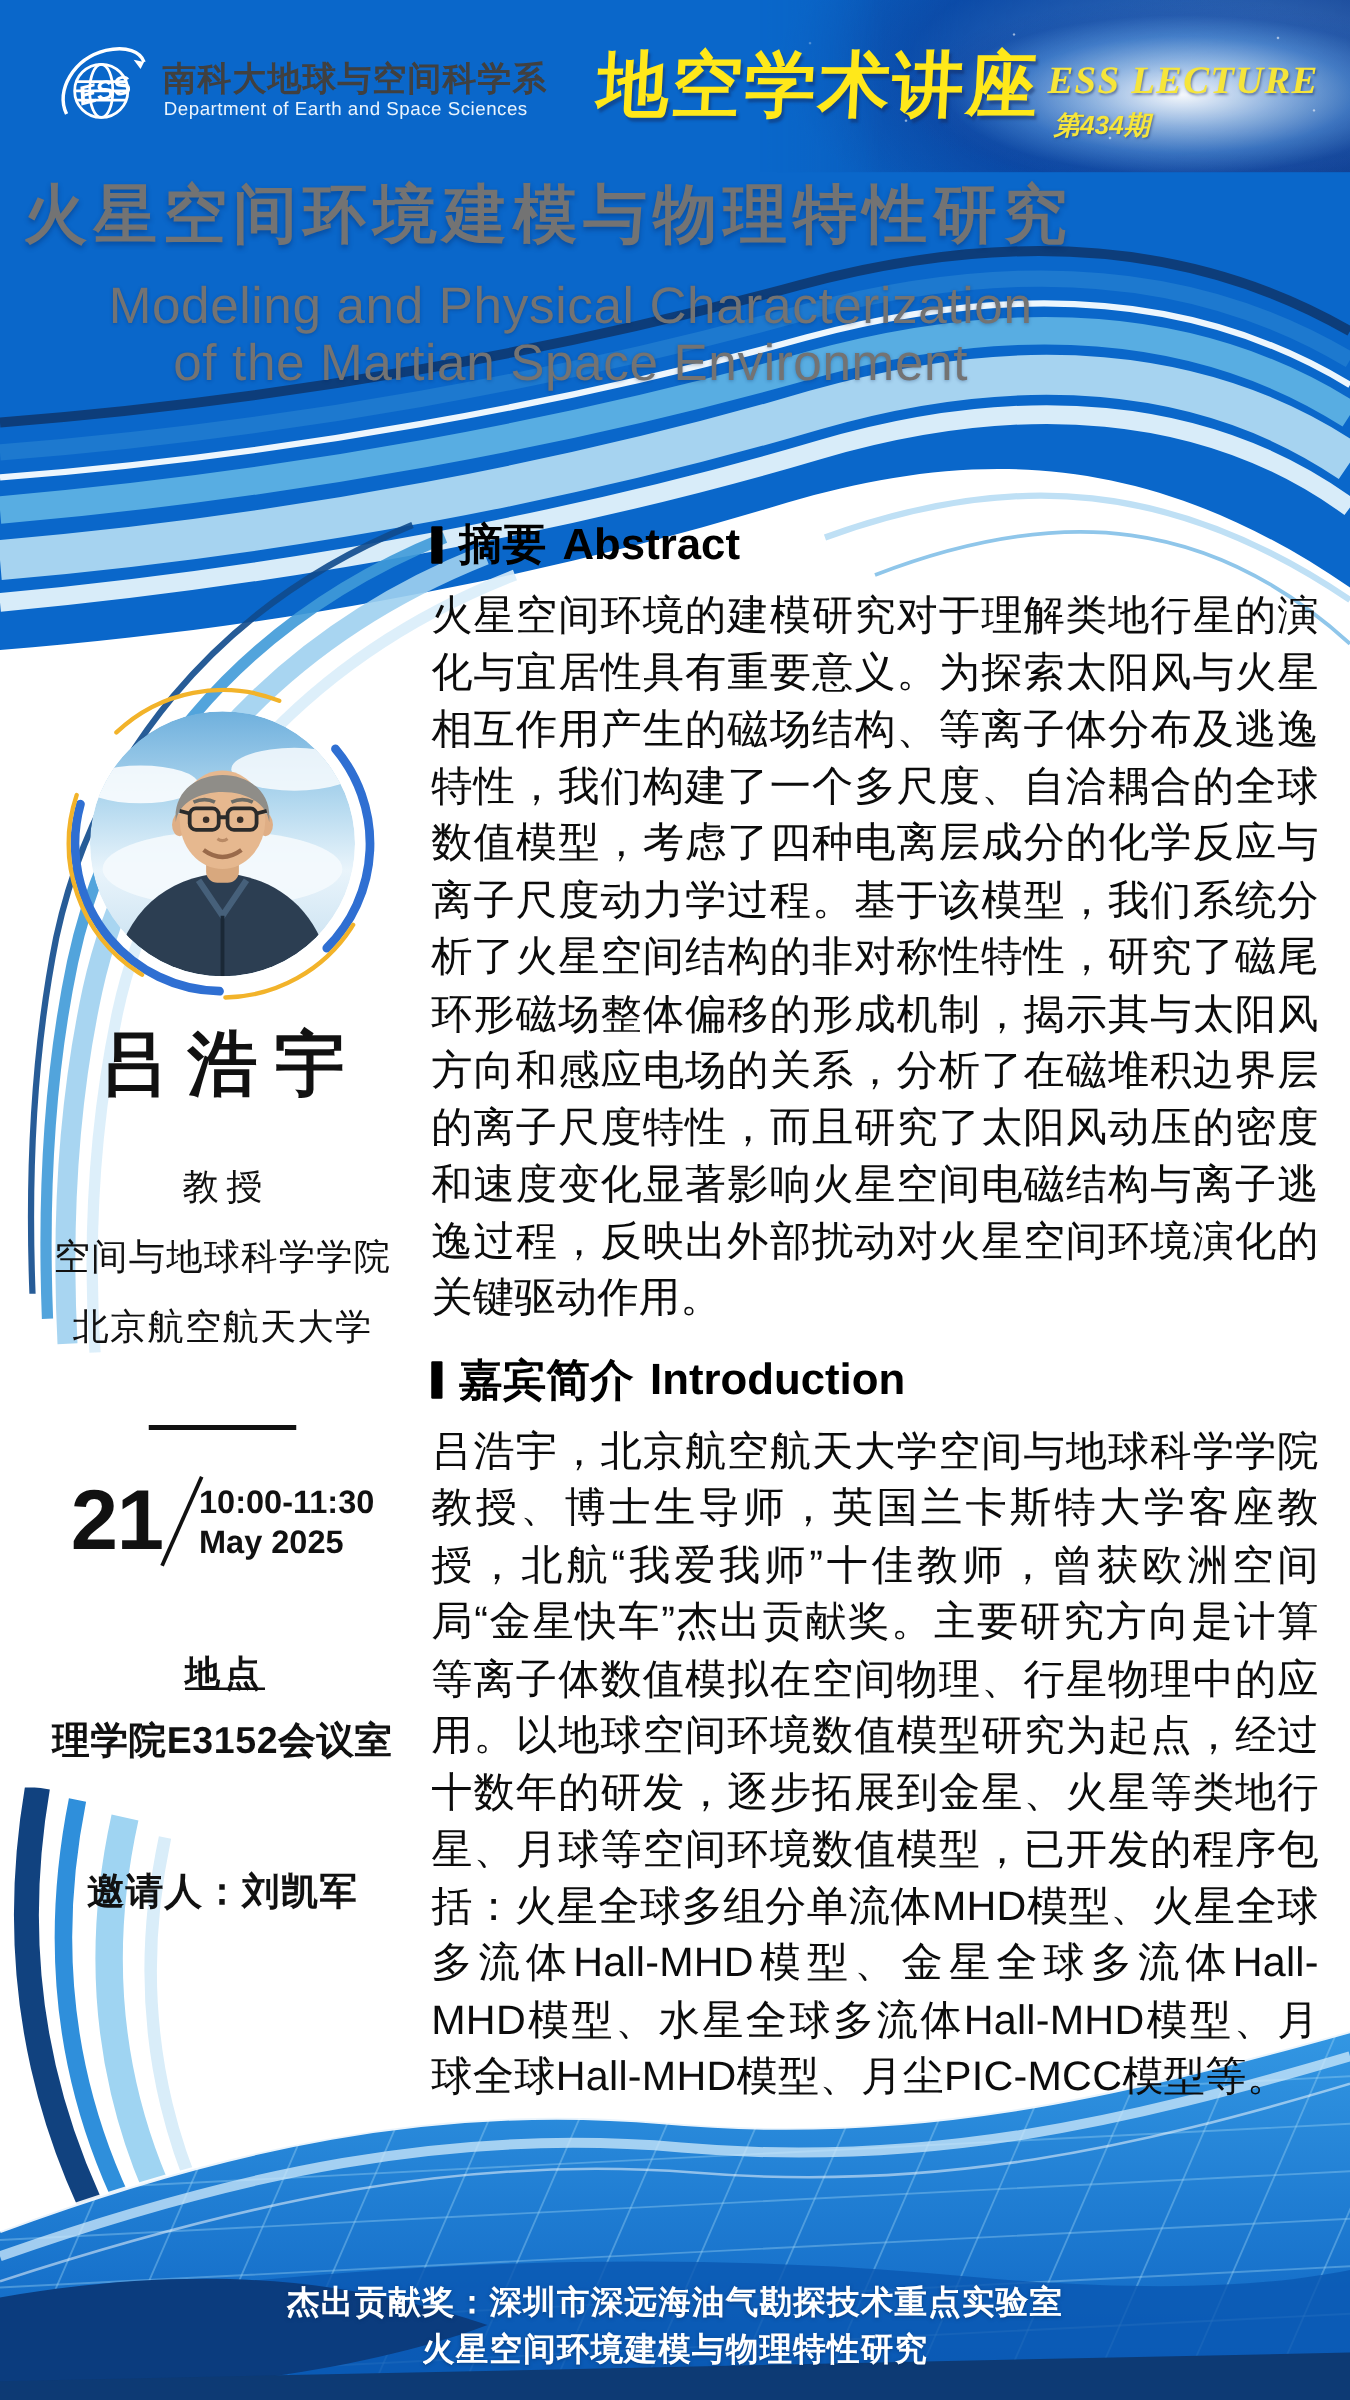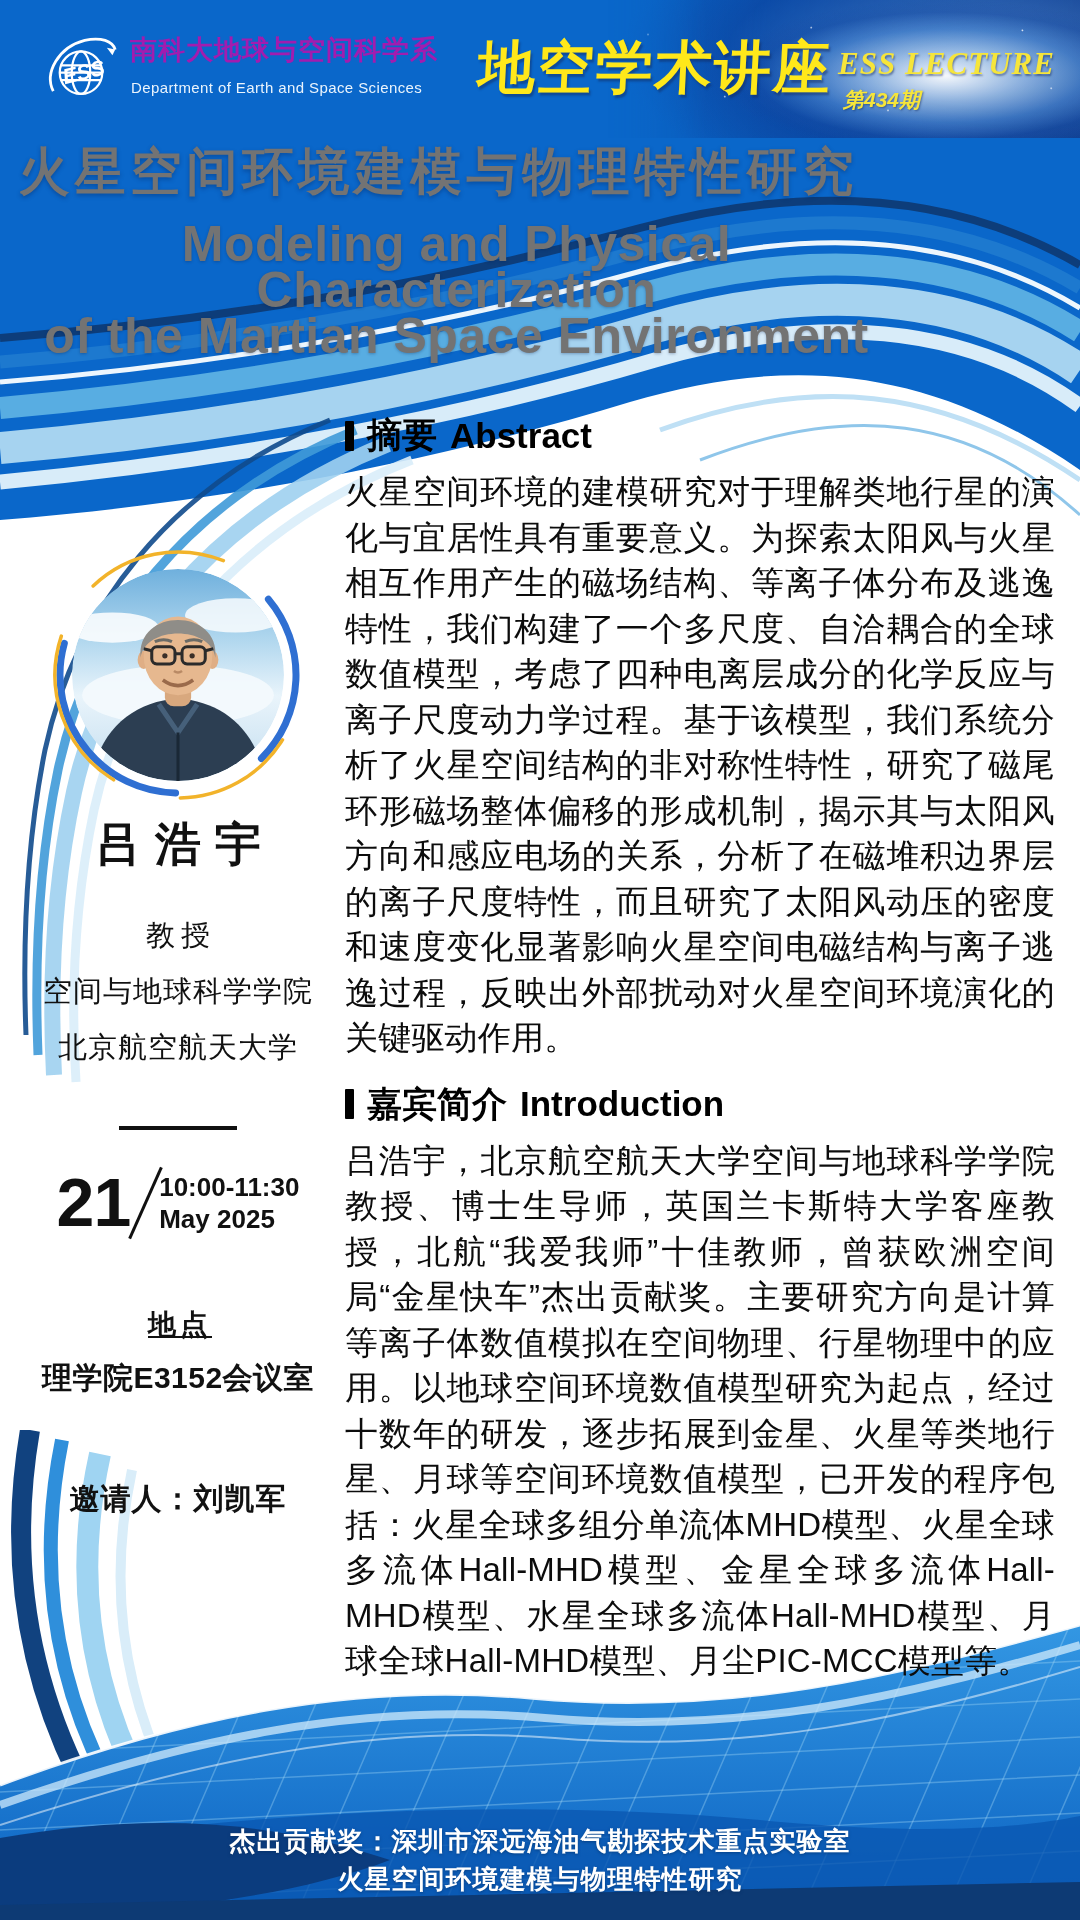--- a/index.html
+++ b/index.html
@@ -18,40 +18,40 @@
       radial-gradient(430px 170px at 80% 40%, rgba(120,170,230,.55), rgba(15,60,150,.4) 60%, transparent 85%),
       linear-gradient(90deg, rgba(10,103,202,0) 0%, rgba(9,70,160,.55) 35%, rgba(7,48,125,.8) 100%);
     -webkit-mask-image:linear-gradient(90deg, transparent 0, #000 22%);
     mask-image:linear-gradient(90deg, transparent 0, #000 22%);}
   .waves-top{position:absolute;left:0;top:130px;width:1080px;height:970px;z-index:1;pointer-events:none;}
   .waves-bottom{position:absolute;left:0;top:1620px;width:1080px;height:300px;z-index:1;pointer-events:none;}
   .left-arcs2{position:absolute;left:0;top:1430px;width:340px;height:500px;z-index:1;pointer-events:none;}
 
   
   .logo-wrap{position:absolute;left:44px;top:32px;width:74px;height:74px;z-index:3;}
-  .dept-cn{position:absolute;left:130px;top:32px;z-index:3;color:#a21caf;font-size:27px;font-weight:700;letter-spacing:1px;text-align:right;}
+  .dept-cn{position:absolute;left:130px;top:45px;z-index:3;color:#404040;font-size:27px;font-weight:700;letter-spacing:1px;text-align:right;}
   .dept-en{position:absolute;left:131px;top:79px;z-index:3;color:#eaf4fd;font-size:15px;letter-spacing:.4px;}
   .series-cn{position:absolute;left:478px;top:30px;z-index:3;color:#ffe81a;font-size:57px;font-weight:900;letter-spacing:2px;
              transform:skewX(-3deg);text-shadow:2px 3px 2px rgba(20,40,90,.45);}
   .series-en{position:absolute;left:838px;top:46px;z-index:3;color:#f6e53a;font-size:31px;font-weight:700;font-style:italic;
              font-family:"Liberation Serif","DejaVu Serif",serif;letter-spacing:1px;text-shadow:1px 2px 2px rgba(20,40,90,.5);}
   .series-no{position:absolute;left:843px;top:86px;z-index:3;color:#f6e53a;font-size:21px;font-weight:700;font-style:italic;
              text-shadow:1px 1px 2px rgba(20,40,90,.5);}
 
   
   .title-block{position:absolute;left:0;top:138px;width:877px;text-align:center;z-index:3;color:#737373;}
   .title-cn{font-size:51px;font-weight:700;letter-spacing:5px;text-shadow:0 2px 4px rgba(0,30,80,.35);}
-  .title-en{margin-top:14px;font-size:50px;font-weight:700;line-height:46px;letter-spacing:.5px;text-shadow:0 1px 3px rgba(0,30,80,.3);margin-left:36px;}
+  .title-en{margin-top:14px;font-size:41px;font-weight:400;line-height:46px;letter-spacing:.5px;text-shadow:0 1px 3px rgba(0,30,80,.3);margin-left:36px;}
 
   
   .left-col{position:absolute;left:30px;top:540px;width:296px;text-align:center;z-index:3;color:#111;}
   .photo-wrap{position:relative;width:250px;height:250px;margin:10px auto 0;}
   .avatar{position:absolute;left:19px;top:19px;width:212px;height:212px;border-radius:50%;}
   .photo-arcs{position:absolute;left:0;top:0;width:250px;height:250px;}
-  .spk-name{margin-top:14px;font-size:46px;font-weight:700;letter-spacing:14px;text-indent:14px;}
+  .spk-name{margin-top:14px;font-size:56px;font-weight:700;letter-spacing:14px;text-indent:14px;}
   .spk-title{margin-top:40px;font-size:29px;letter-spacing:6px;text-indent:6px;}
   .spk-affil{margin-top:16px;font-size:29px;letter-spacing:1px;}
   .divider{width:118px;height:4px;background:#111;margin:58px auto 0;}
   .date-row{margin-top:34px;display:flex;justify-content:center;align-items:center;}
   .date-day{font-size:68px;font-weight:700;line-height:.9;letter-spacing:-1px;}
   .date-slash{width:0;height:78px;border-left:3px solid #111;transform:rotate(24deg);margin:0 12px 0 14px;}
   .date-times{text-align:left;}
   .date-time,.date-month{font-size:26px;font-weight:700;line-height:32px;}
   .venue-label{margin-top:64px;font-size:28px;font-weight:700;letter-spacing:4px;text-indent:4px;text-decoration:underline;}
   .venue-room{margin-top:14px;font-size:30px;font-weight:700;letter-spacing:.5px;}

